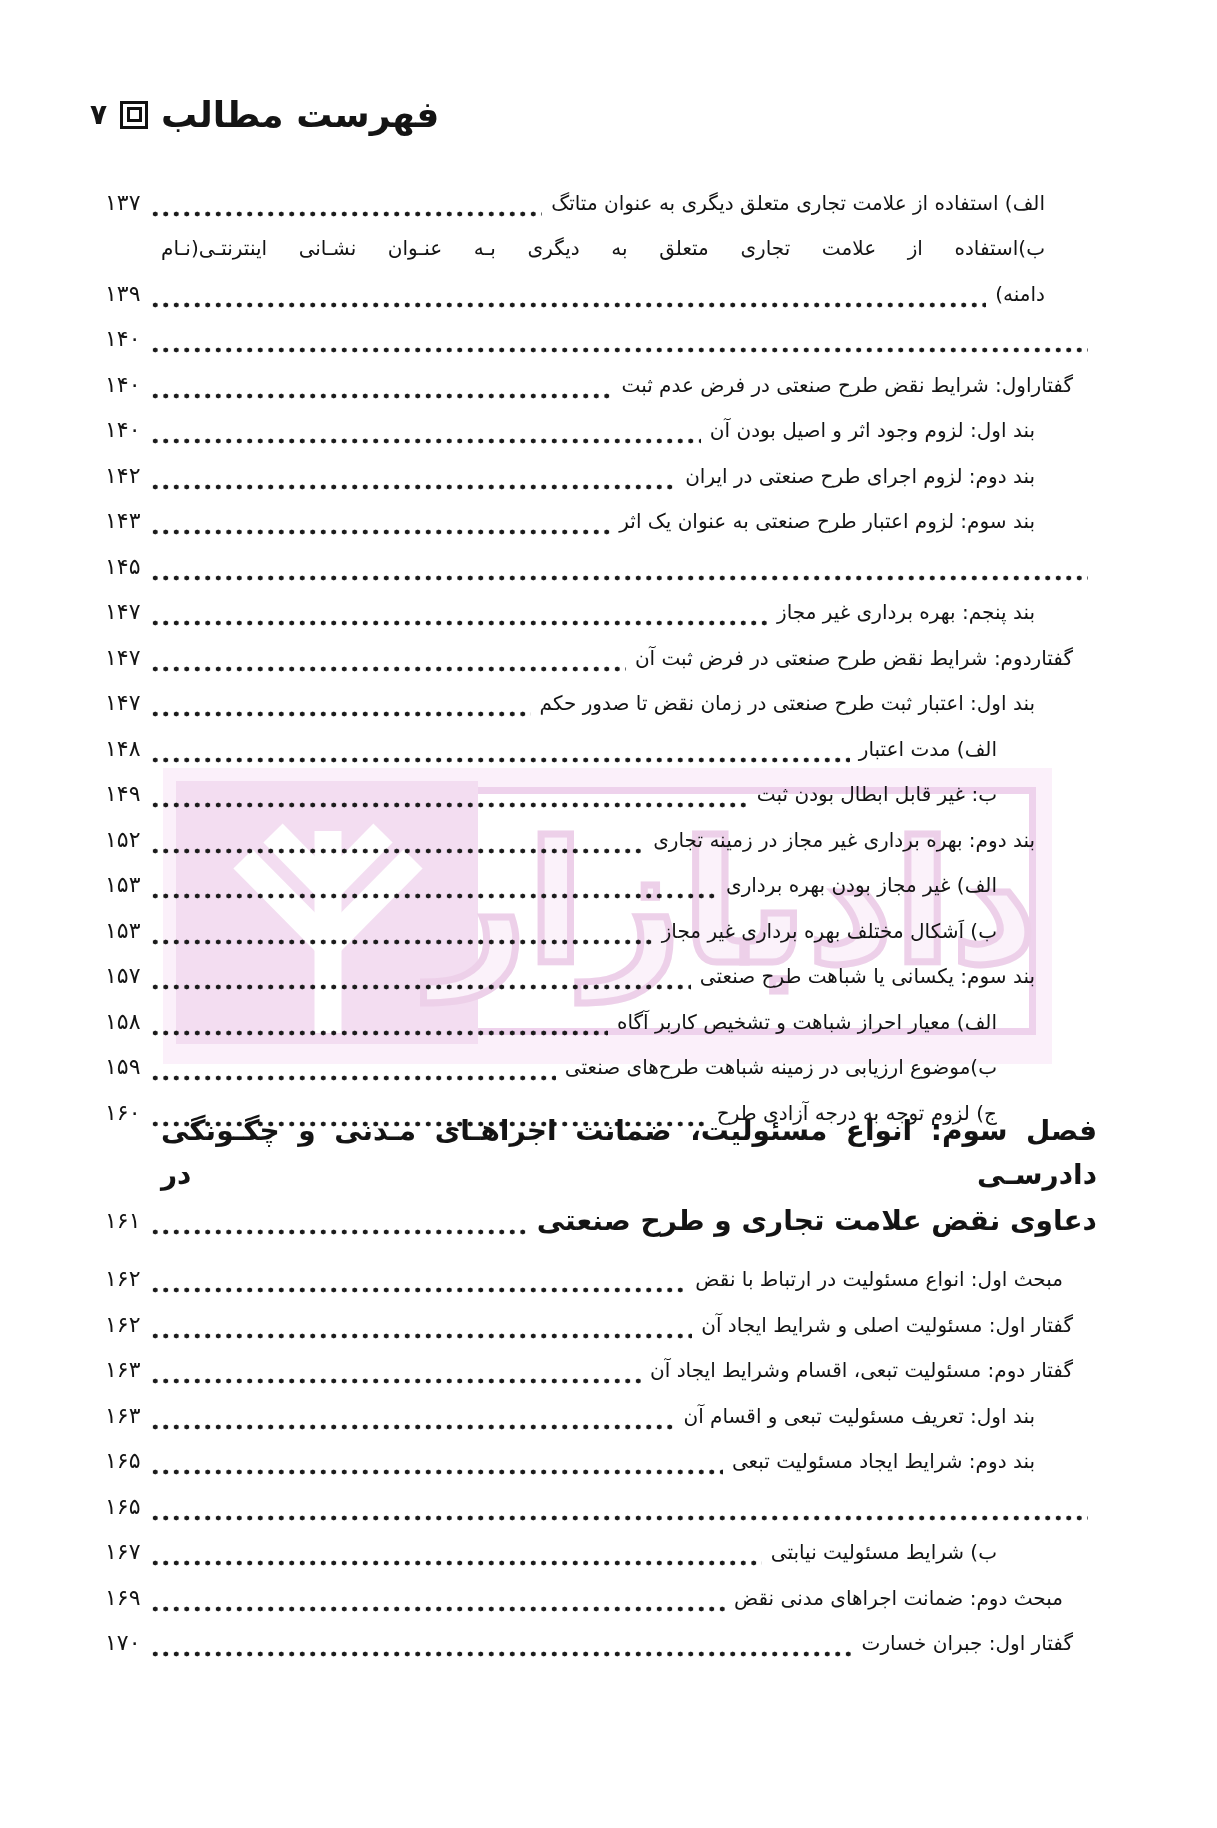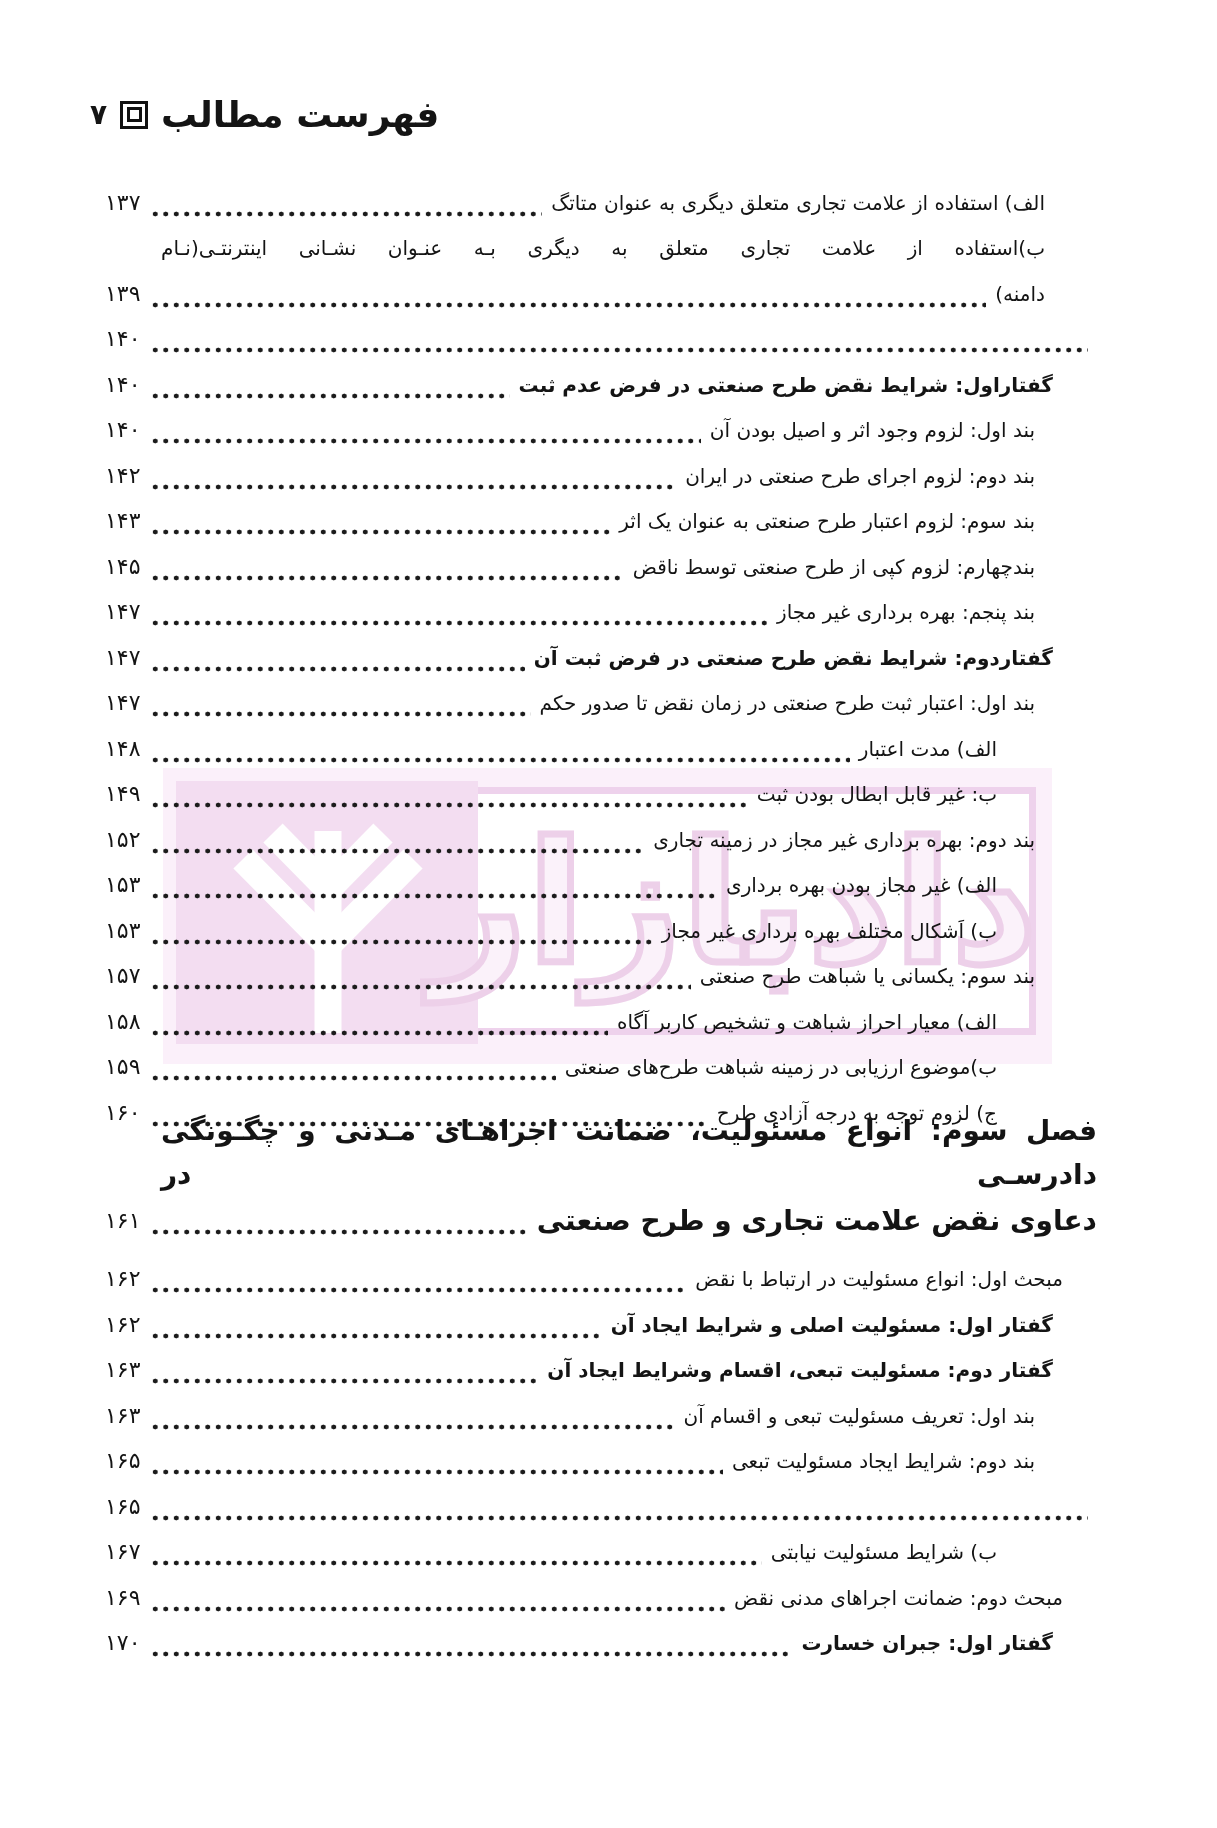--- a/index.html
+++ b/index.html
@@ -28,21 +28,21 @@
   .sq-icon{width:22px;height:22px;border:3px solid #111;display:inline-flex;align-items:center;justify-content:center;}
   .sq-icon-inner{width:9px;height:9px;border:3px solid #111;display:block;}
   .toc{position:absolute;left:105px;right:120px;top:179px;direction:rtl;}
   .row{display:flex;align-items:flex-end;height:45.5px;}
   .row .t{font-size:20px;line-height:44px;white-space:nowrap;}
   .row .leader{flex:1 1 auto;height:44px;margin-left:10px;margin-right:9px;
     background-image:radial-gradient(circle,#1b1b1b 2.2px,transparent 2.7px);
     background-size:10.5px 6px;background-repeat:repeat-x;background-position:left bottom 8px;}
   .row .num{font-size:22px;line-height:44px;}
   .lvl-mabhas .t{margin-right:34px;}
-  .lvl-goftar .t{margin-right:44px;font-weight:bold;}
+  .lvl-goftar .t{margin-right:24px;}
   .lvl-band   .t{margin-right:62px;}
   .lvl-pair   .t{margin-right:52px;}
   .lvl-item   .t{margin-right:100px;}
   .lvl-chapter .t{margin-right:0;font-weight:bold;font-size:28px;}
   .lvl-chapter .num{font-weight:normal;}
   .row.justify .t{flex:1 1 auto;white-space:normal;text-align:justify;text-align-last:justify;padding-left:56px;}
   .lvl-chapter.justify{margin-top:17px;}
   .lvl-chapter:not(.justify){margin-bottom:13px;}
 </style>
 </head>
@@ -104,21 +104,20 @@
         <span class="t">بند دوم: لزوم اجرای طرح صنعتی در ایران</span>
         <span class="leader"></span>
         <span class="num">۱۴۲</span>
       </div>
       <div class="row lvl-band">
         <span class="t">بند سوم: لزوم اعتبار طرح صنعتی به عنوان یک اثر</span>
         <span class="leader"></span>
         <span class="num">۱۴۳</span>
       </div>
       <div class="row lvl-band">
-        <span class="t">بندچهارم: لزوم کپی از طرح صنعتی توسط ناقض</span>
         <span class="leader"></span>
         <span class="num">۱۴۵</span>
       </div>
       <div class="row lvl-band">
         <span class="t">بند پنجم: بهره برداری غیر مجاز</span>
         <span class="leader"></span>
         <span class="num">۱۴۷</span>
       </div>
       <div class="row lvl-goftar">
         <span class="t">گفتاردوم: شرایط نقض طرح صنعتی در فرض ثبت آن</span>

